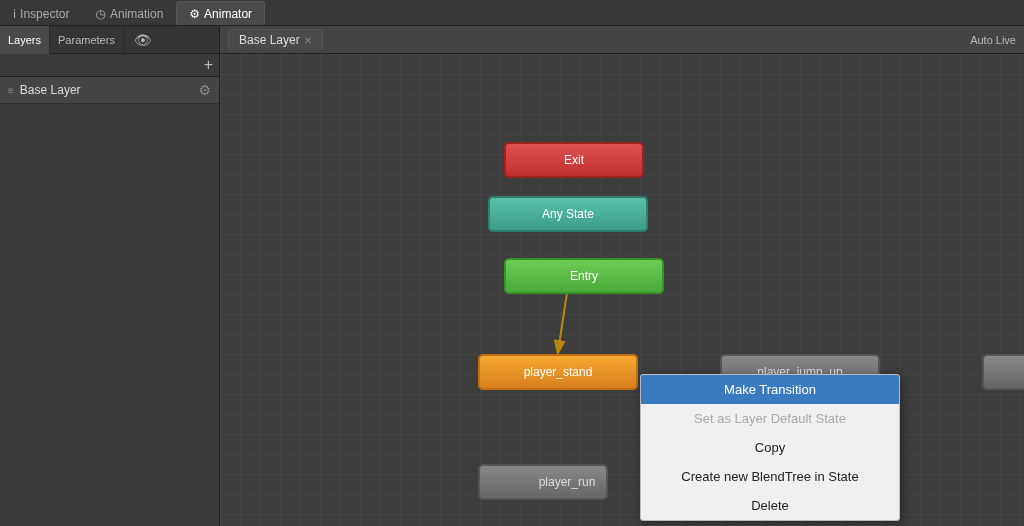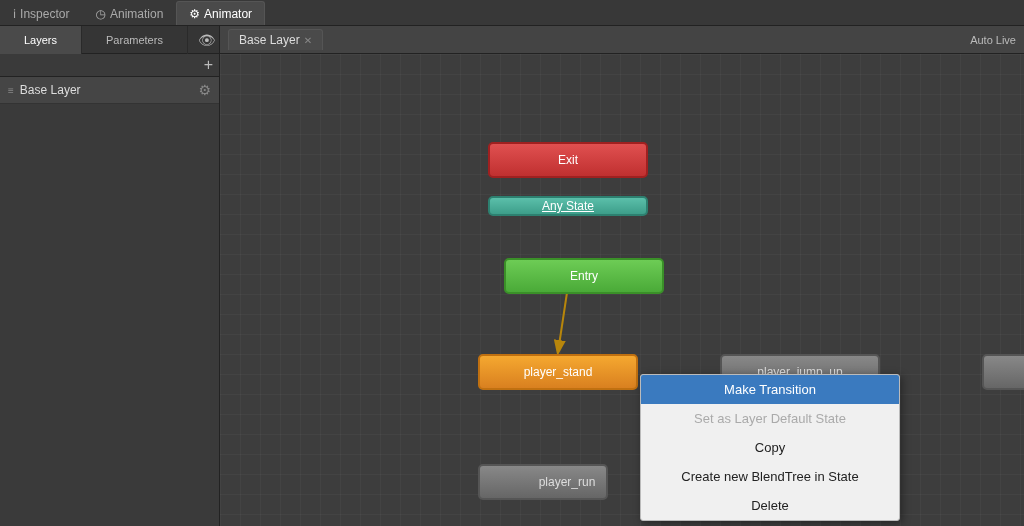--- a/index.html
+++ b/index.html
@@ -45,21 +45,21 @@
       flex-direction: column;
     }
     .sidebar-sub-tabs {
       display: flex;
       background: #353535;
       border-bottom: 1px solid #222;
       height: 28px;
       align-items: center;
     }
     .sidebar-sub-tab {
-      padding: 4px 24px;
+      padding: 4px 8px;
       font-size: 11px;
       color: #bbb;
       cursor: pointer;
       height: 28px;
       display: flex; align-items: center;
       border-right: 1px solid #2a2a2a;
     }
     .sidebar-sub-tab.active { background: #4a4a4a; color: #fff; }
     .sidebar-sub-tab-eye {
       padding: 4px 10px;
@@ -166,29 +166,29 @@
       font-size: 12px;
       font-weight: 500;
       cursor: pointer;
       user-select: none;
       border: 2px solid transparent;
     }
     .state-exit {
       background: linear-gradient(to bottom, #e05050, #c03030);
       border-color: #a02020;
       color: #fff;
-      width: 160px; height: 36px;
-      top: 88px; left: 268px;
+      width: 140px; height: 36px;
+      top: 88px; left: 284px;
     }
     .state-any {
       background: linear-gradient(to bottom, #5bbfaa, #3d9e8a);
       border-color: #2d8070;
       color: #fff;
-      width: 160px; height: 20px;
-      top: 142px; left: 268px; text-decoration: underline;
+      width: 160px; height: 36px;
+      top: 142px; left: 268px;
     }
     .state-entry {
       background: linear-gradient(to bottom, #6dcc55, #4aaa38);
       border-color: #3a9028;
       color: #fff;
       width: 160px; height: 36px;
       top: 204px; left: 268px; margin-left: 16px;
     }
     .state-player-stand {
       background: linear-gradient(to bottom, #f5a830, #d98020);

